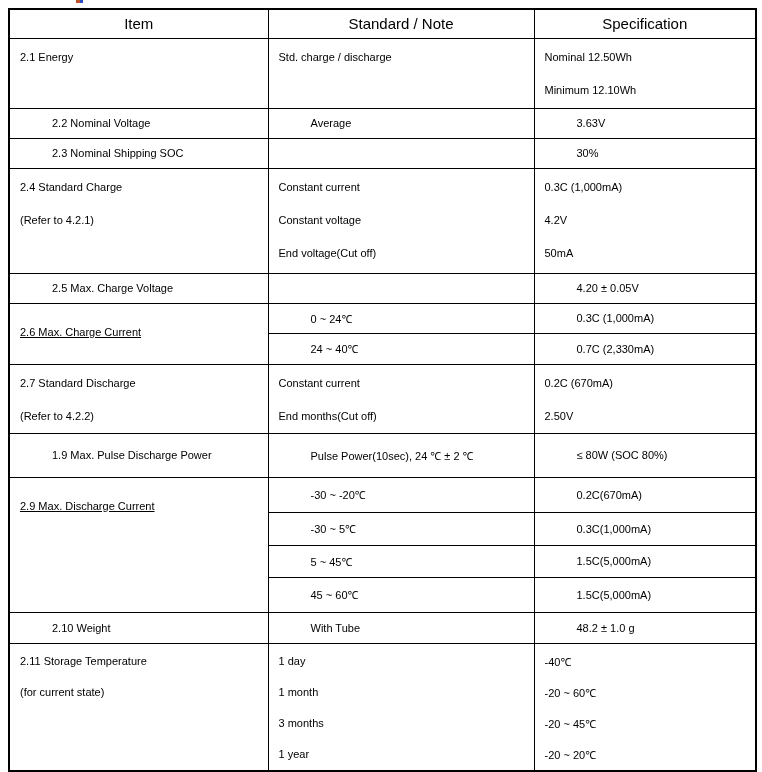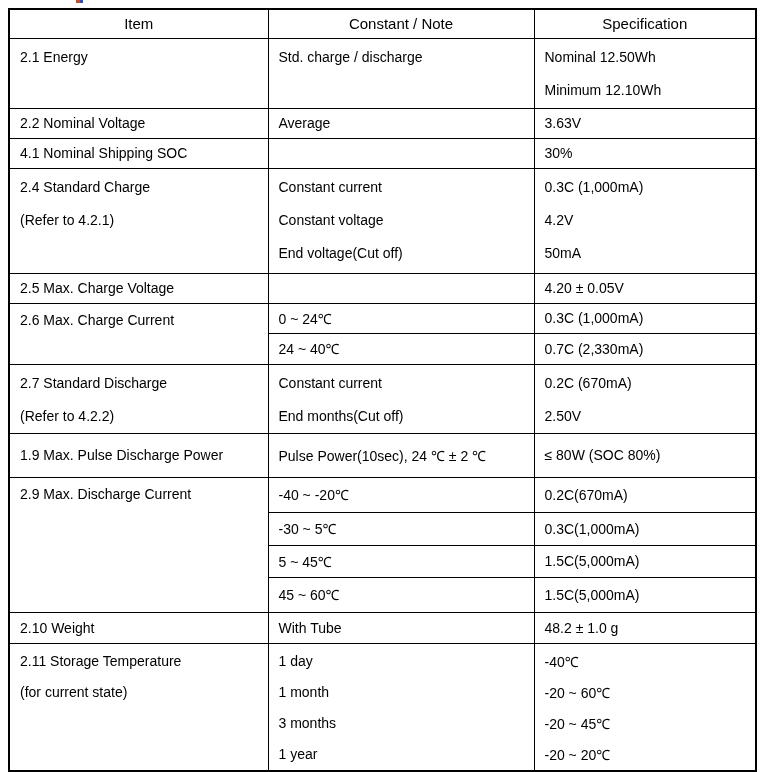--- a/index.html
+++ b/index.html
@@ -23,53 +23,53 @@
   }
   th, td { border: 1px solid #000000; }
   th {
     font-weight: 400;
     font-size: 15px;
     text-align: center;
     vertical-align: middle;
     padding: 2px;
   }
   td {
-    font-size: 14px;
+    font-size: 11px;
     vertical-align: top;
     padding: 2px 2px 0 10px;
     overflow: hidden;
   }
   .line {
     height: 33px;
     display: flex;
     align-items: center;
     white-space: nowrap;
   }
   td.mid { vertical-align: middle; padding-top: 0; }
-  td.mid .line { height: auto; }
-  td.rs { vertical-align: top; padding-top: 3px; }
+  td.mid .line { height: auto; margin-left: 32px; }
+  td.rs { vertical-align: top; padding-top: 15px; text-decoration: underline; }
   td.rs .line { height: 27px; }
   td.l31 .line { height: 31px; }
 </style>
 </head>
 <body>
 
 <div class="frag"></div>
 
 <table class="spec">
   <colgroup>
     <col style="width:259px">
     <col style="width:266px">
     <col style="width:222px">
   </colgroup>
 
   <tbody>
       <tr style="height:29px">
     <th>Item</th>
-    <th>Constant / Note</th>
+    <th>Standard / Note</th>
     <th>Specification</th>
   </tr>
 
   <tr style="height:70px">
     <td>
       <div class="line">2.1 Energy</div>
     </td>
     <td>
       <div class="line">Std. charge / discharge</div>
     </td>
@@ -86,21 +86,21 @@
     <td class="mid">
       <div class="line">Average</div>
     </td>
     <td class="mid">
       <div class="line">3.63V</div>
     </td>
   </tr>
 
   <tr style="height:30px">
     <td class="mid">
-      <div class="line">4.1 Nominal Shipping SOC</div>
+      <div class="line">2.3 Nominal Shipping SOC</div>
     </td>
     <td class="mid">
       <div class="line"></div>
     </td>
     <td class="mid">
       <div class="line">30%</div>
     </td>
   </tr>
 
   <tr style="height:105px">
@@ -177,21 +177,21 @@
     <td class="mid">
       <div class="line">≤  80W (SOC 80%)</div>
     </td>
   </tr>
 
   <tr style="height:35px">
     <td class="rs" rowspan="4">
       <div class="line">2.9 Max. Discharge Current</div>
     </td>
     <td class="mid">
-      <div class="line">-40 ~ -20℃</div>
+      <div class="line">-30 ~ -20℃</div>
     </td>
     <td class="mid">
       <div class="line">0.2C(670mA)</div>
     </td>
   </tr>
   <tr style="height:33px">
     <td class="mid">
       <div class="line">-30 ~ 5℃</div>
     </td>
     <td class="mid">

